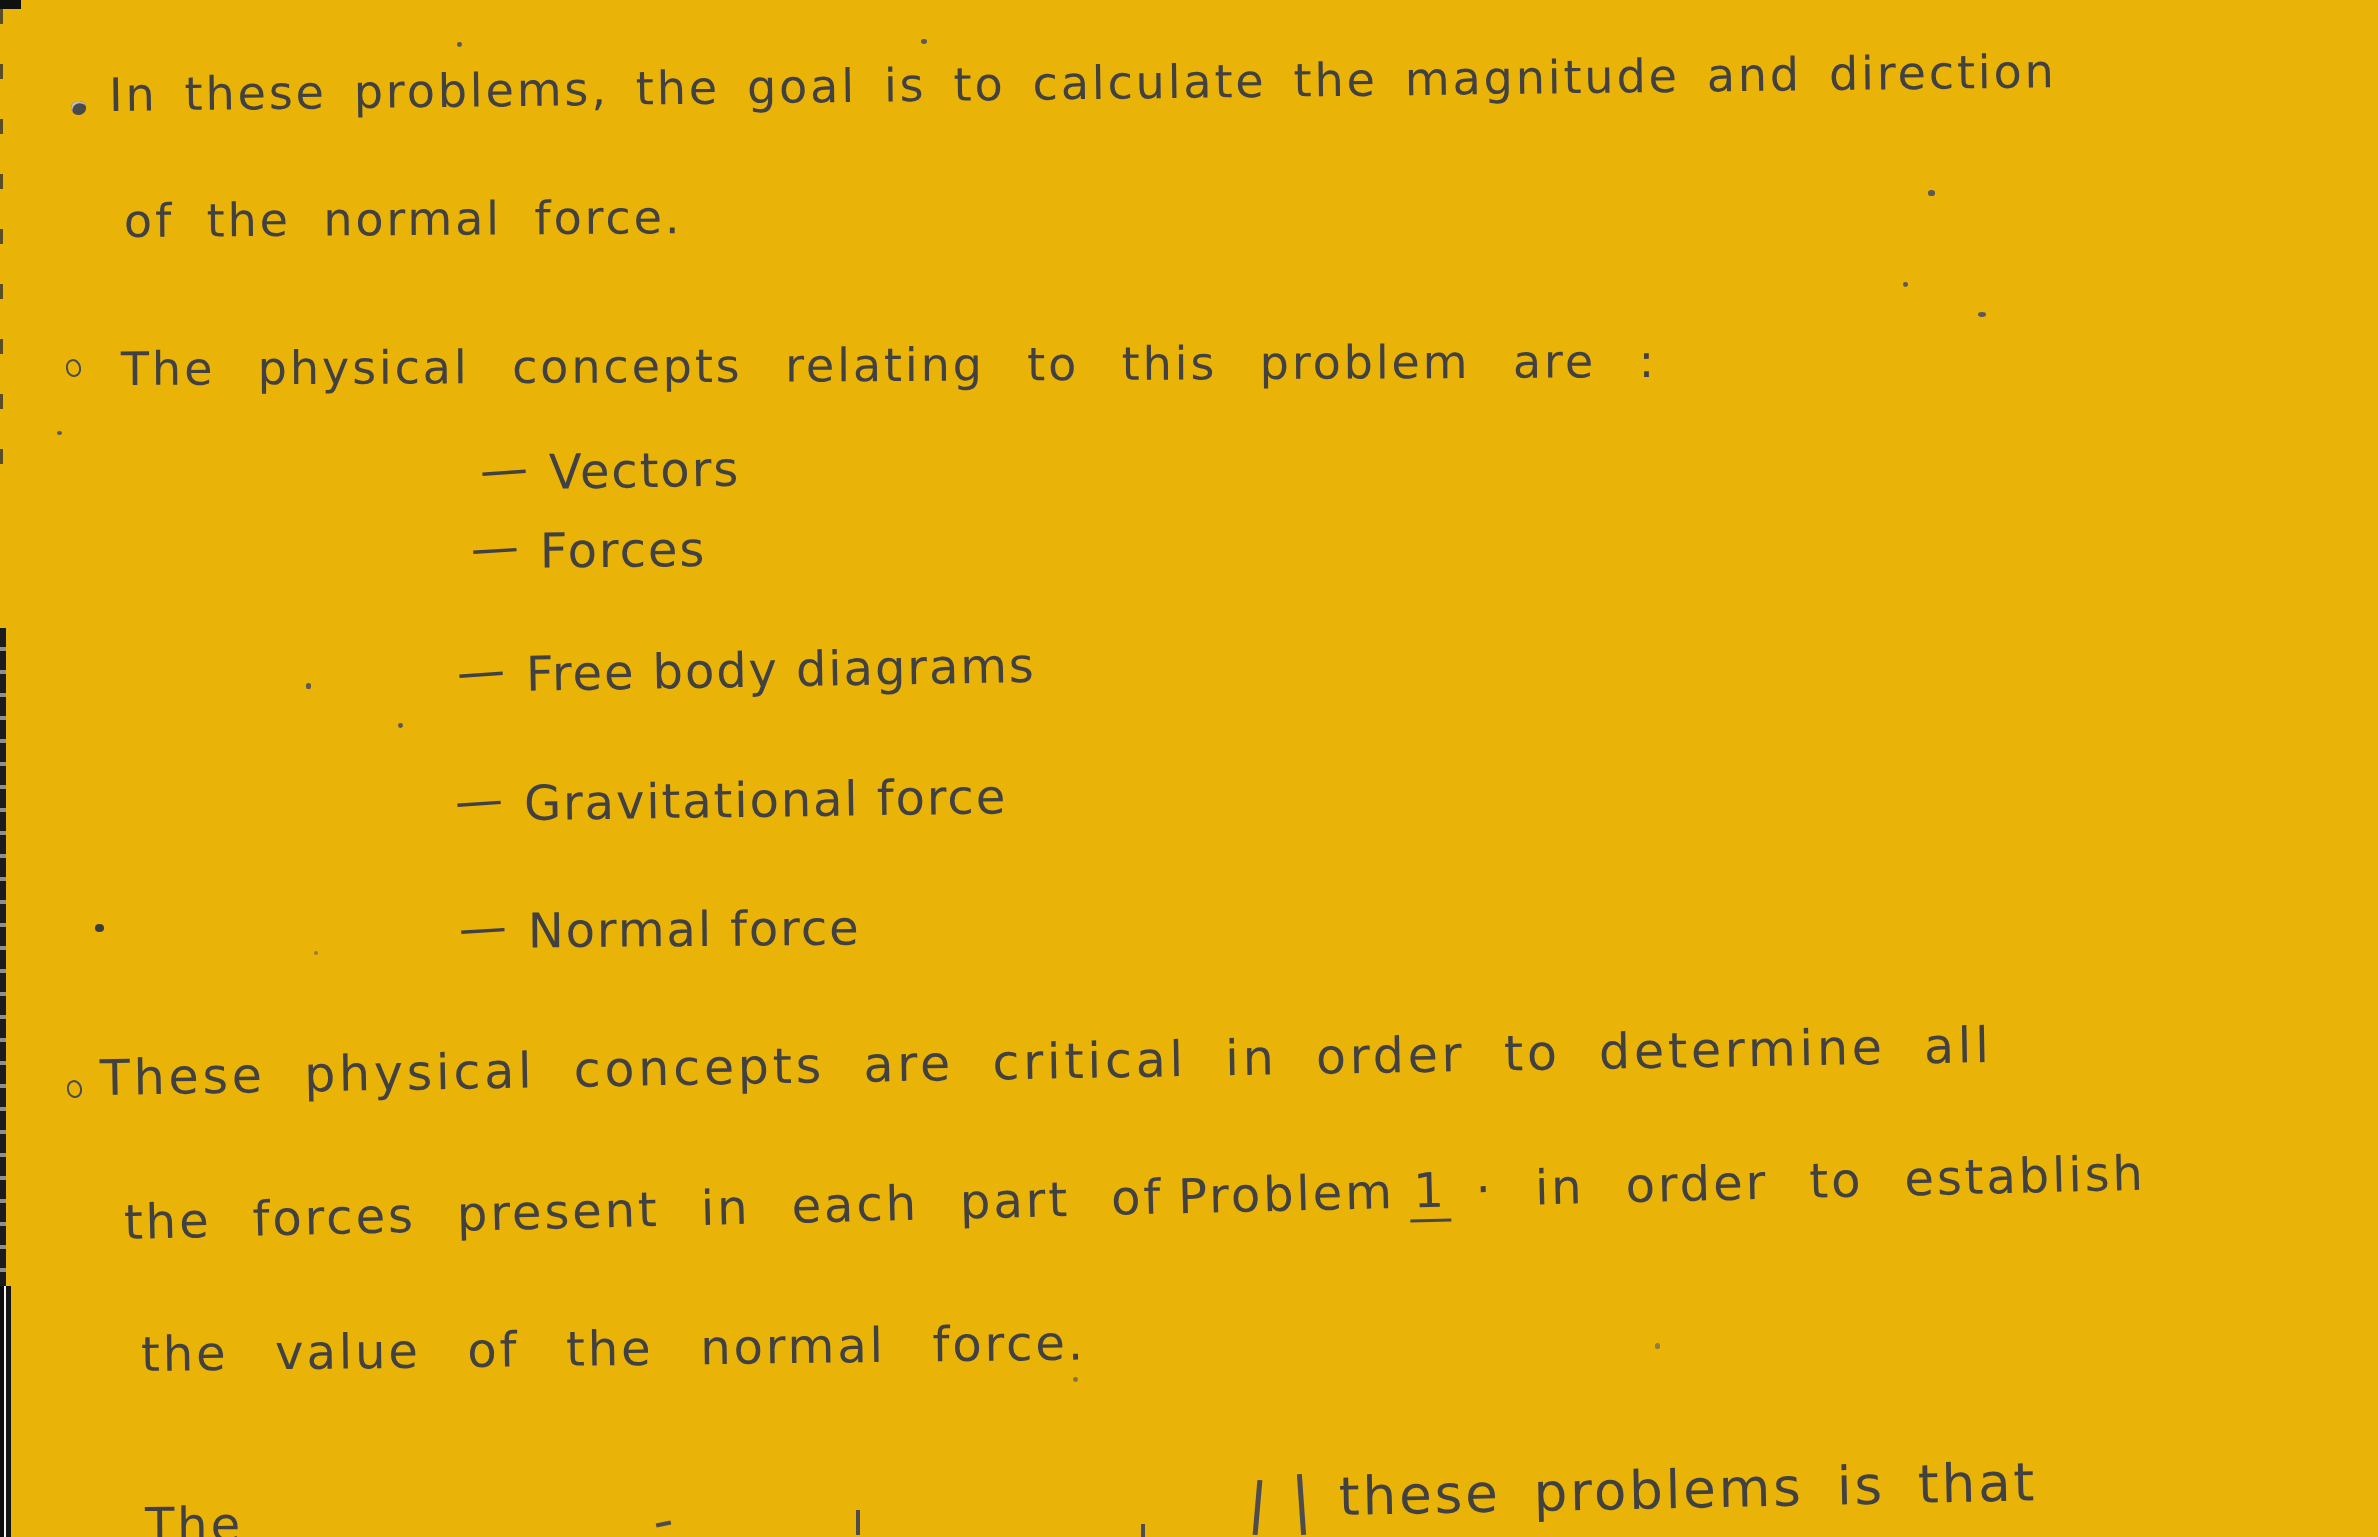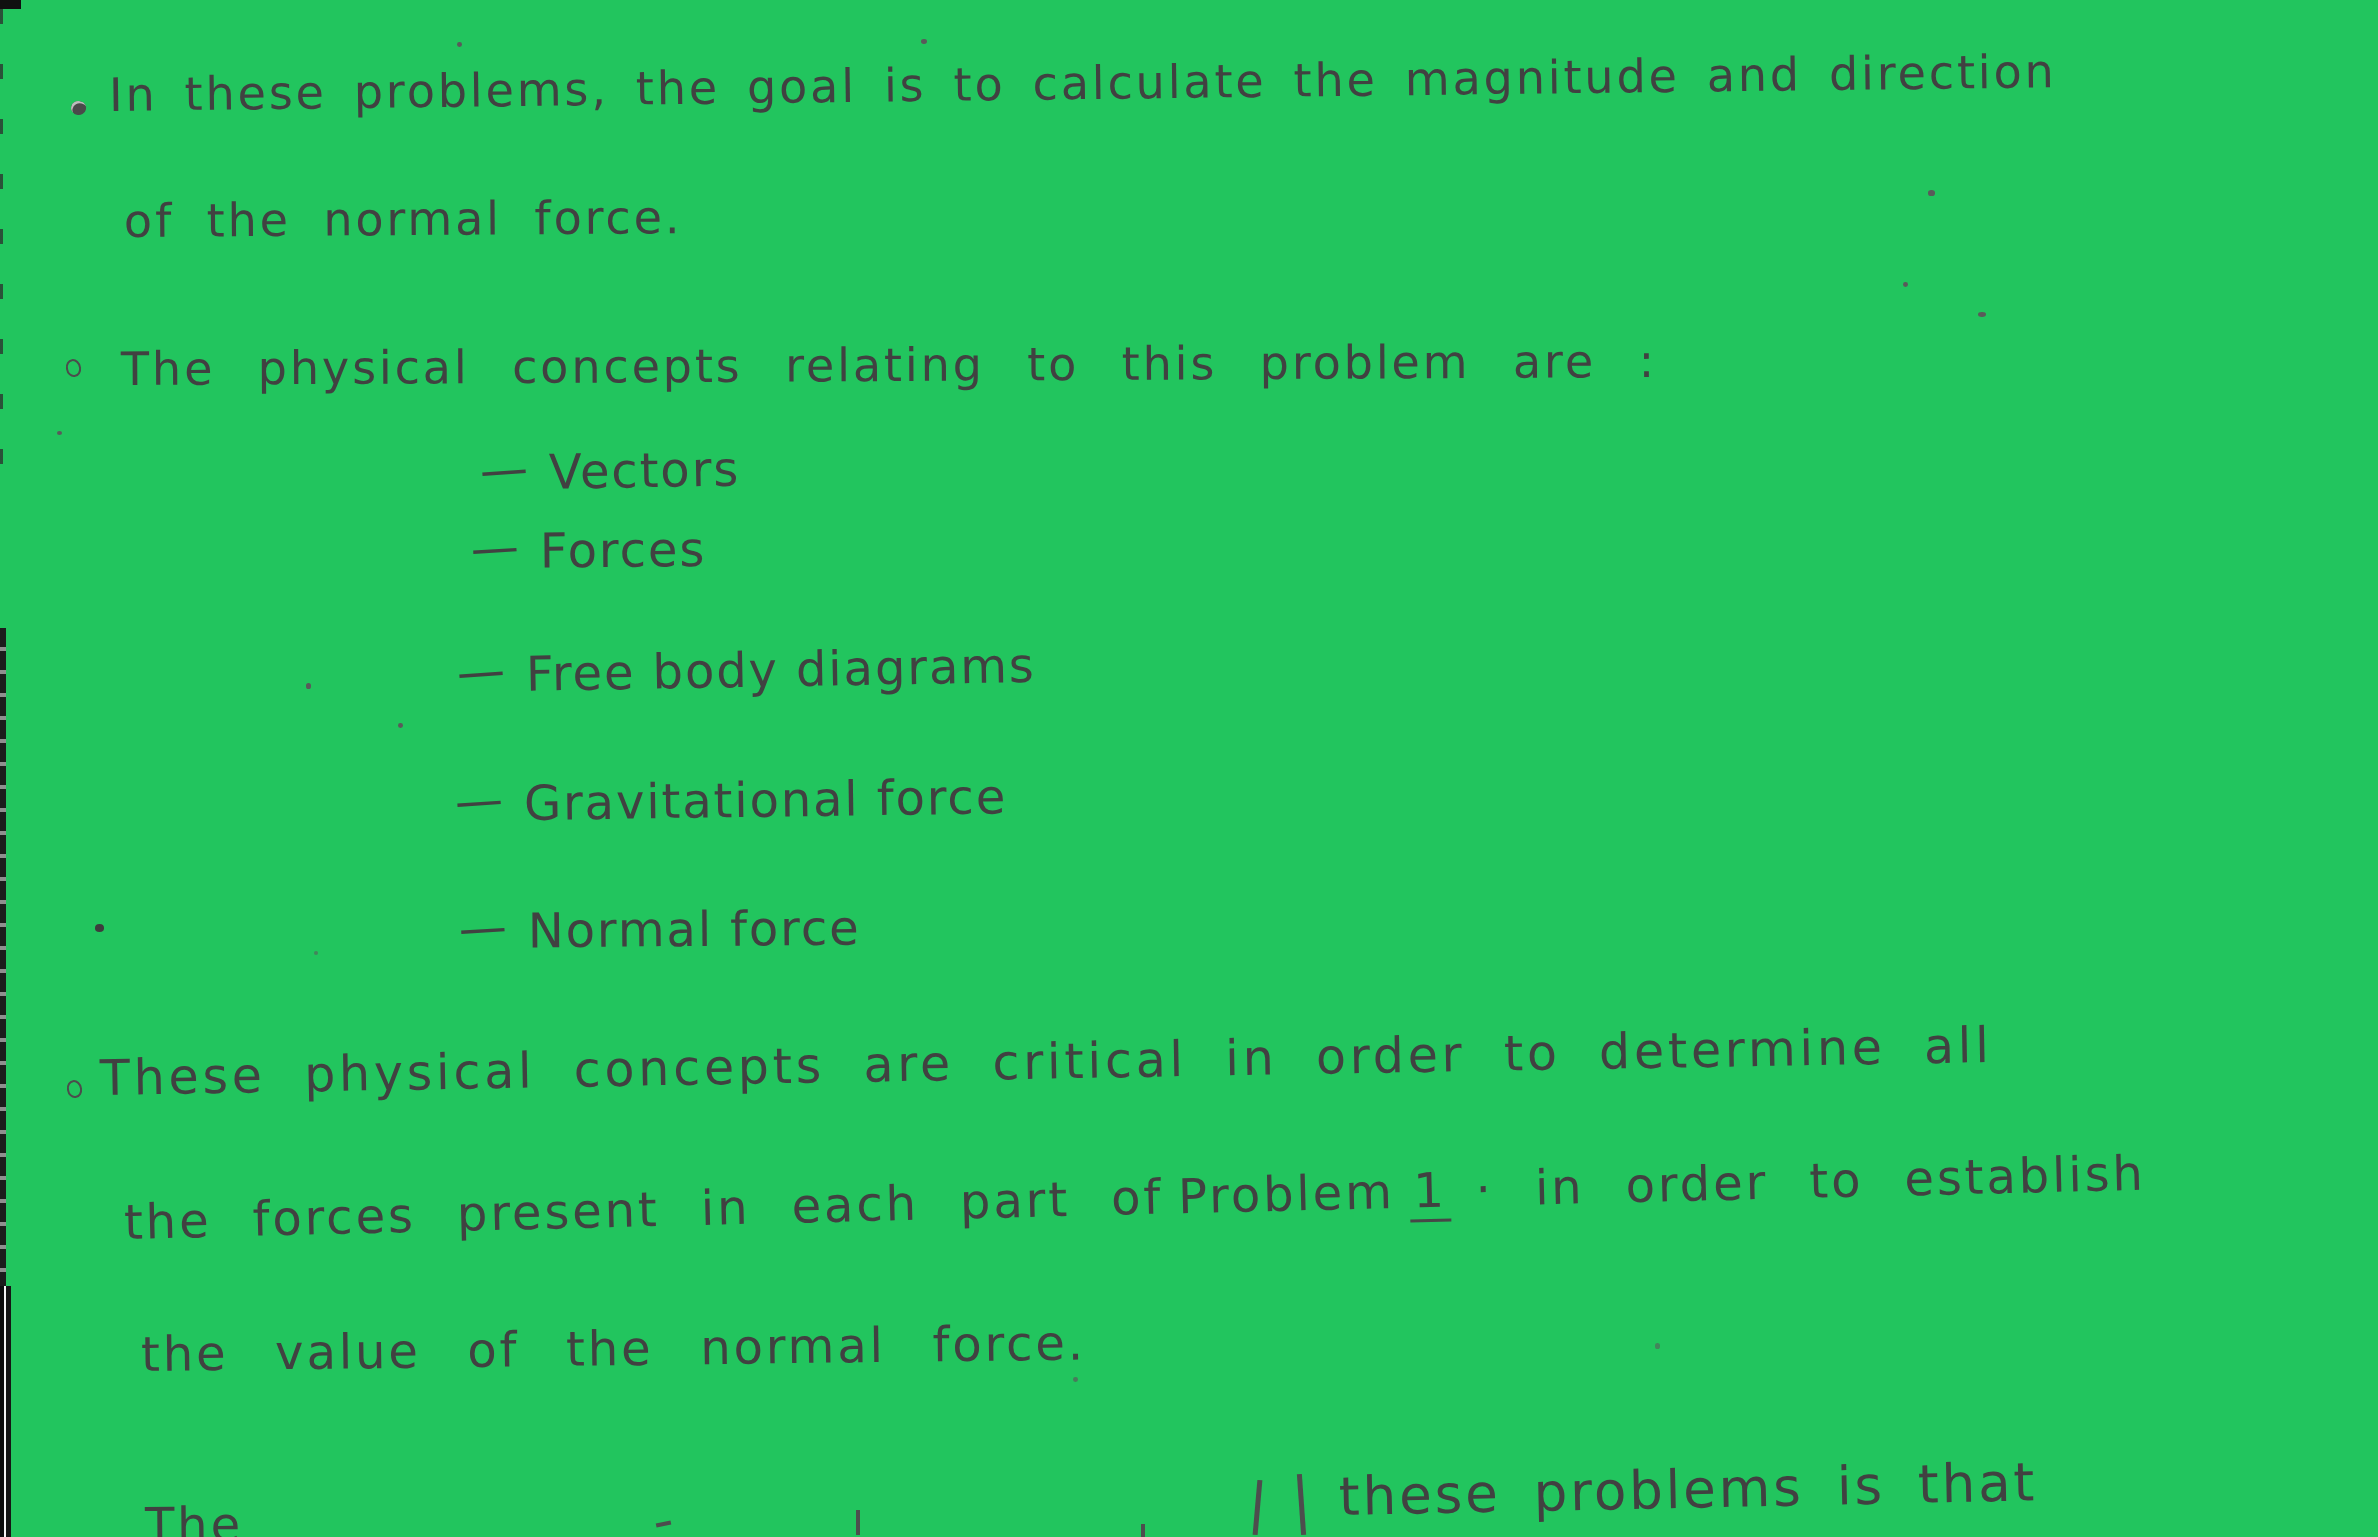--- a/index.html
+++ b/index.html
@@ -4,21 +4,21 @@
 <style>
   html, body {
     margin: 0;
     padding: 0;
     background: #ffffff;
   }
   .page {
     position: relative;
     width: 2379px;
     height: 1538px;
-    background: #22c55e;
+    background: #eab308;
     overflow: hidden;
     font-family: "DejaVu Sans", sans-serif;
     text-align: right;
   }
   
   .hw {
     position: absolute;
     color: #414141;
     white-space: nowrap;
     line-height: 1.1;

